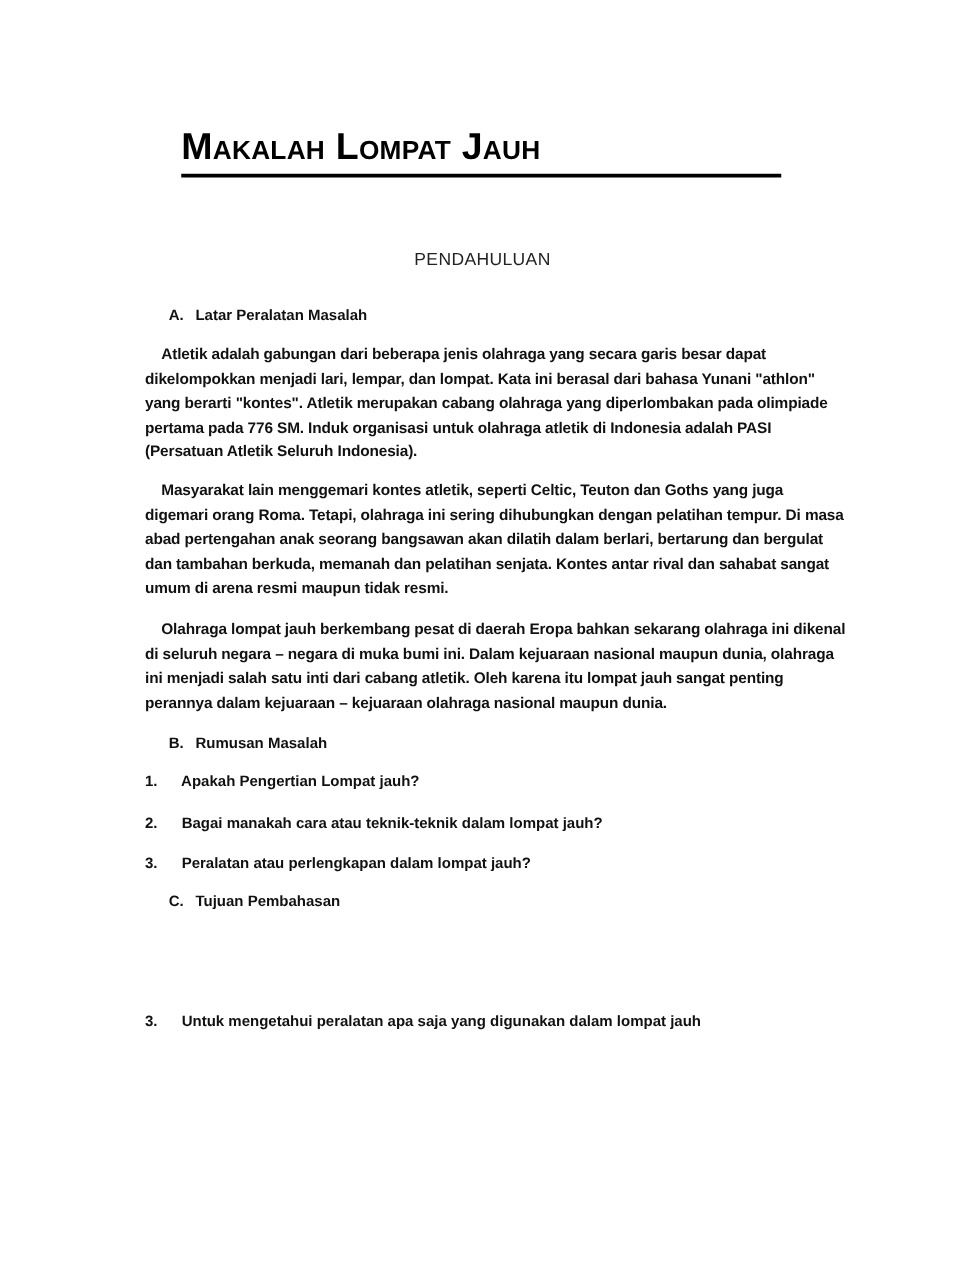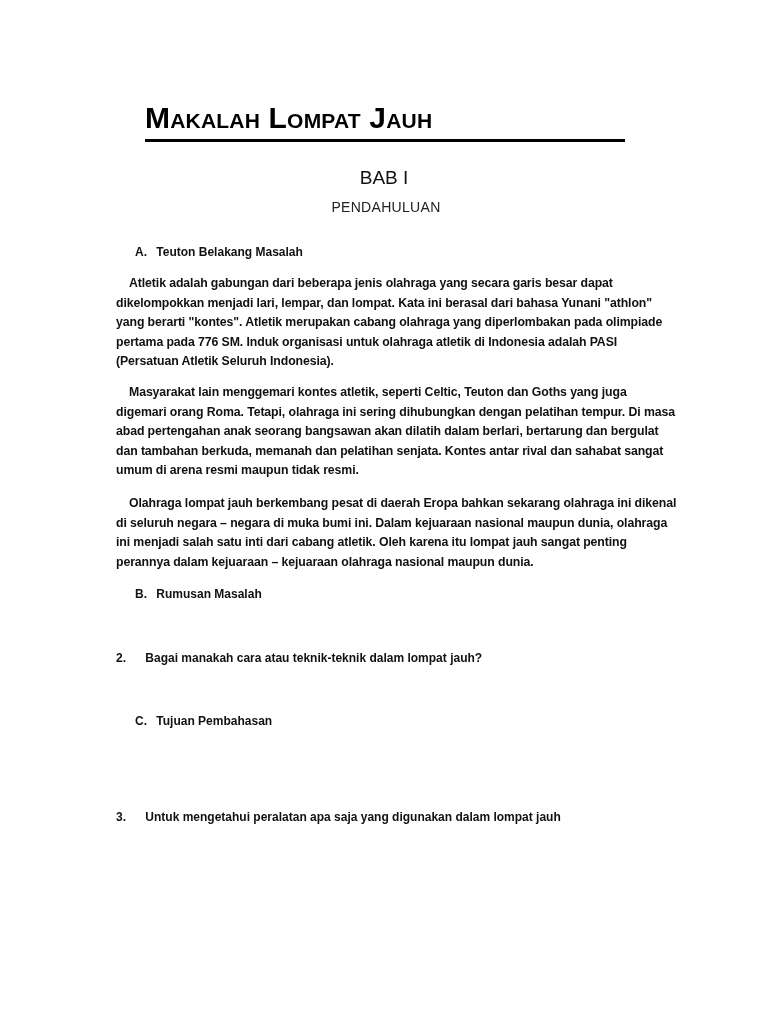--- a/index.html
+++ b/index.html
@@ -50,48 +50,55 @@
     .list-item .num { display: inline-block; width: 26px; }
   </style>
 </head>
 <body>
 
 <div class="page">
 
   <div class="title">Makalah Lompat Jauh</div>
   <div class="title-rule"></div>
 
-  <div class="bab">BAB I</div>
   <div class="pend">PENDAHULUAN</div>
 
   <div class="sub" style="left:135px; top:243px;">
     <span class="lbl">A.</span>
-    <span>Teuton Belakang Masalah</span>
+    <span>Latar Peralatan Masalah</span>
   </div>
 
   <div class="para" style="top:274px;">
     <span class="body">Atletik adalah gabungan dari beberapa jenis olahraga yang secara garis besar dapat dikelompokkan menjadi lari, lempar, dan lompat. Kata ini berasal dari bahasa Yunani "athlon" yang berarti "kontes". Atletik merupakan cabang olahraga yang diperlombakan pada olimpiade pertama pada 776 SM. Induk organisasi untuk olahraga atletik di Indonesia adalah PASI (Persatuan Atletik Seluruh Indonesia).</span>
   </div>
 
   <div class="para" style="top:383px;">
     <span class="body">Masyarakat lain menggemari kontes atletik, seperti Celtic, Teuton dan Goths yang juga digemari orang Roma. Tetapi, olahraga ini sering dihubungkan dengan pelatihan tempur. Di masa abad pertengahan anak seorang bangsawan akan dilatih dalam berlari, bertarung dan bergulat dan tambahan berkuda, memanah dan pelatihan senjata. Kontes antar rival dan sahabat sangat umum di arena resmi maupun tidak resmi.</span>
   </div>
 
   <div class="para" style="top:494px;">
     <span class="body">Olahraga lompat jauh berkembang pesat di daerah Eropa bahkan sekarang olahraga ini dikenal di seluruh negara – negara di muka bumi ini. Dalam kejuaraan nasional maupun dunia, olahraga ini menjadi salah satu inti dari cabang atletik. Oleh karena itu lompat jauh sangat penting perannya dalam kejuaraan – kejuaraan olahraga nasional maupun dunia.</span>
   </div>
 
   <div class="sub" style="left:135px; top:585px;">
     <span class="lbl">B.</span>
     <span>Rumusan Masalah</span>
   </div>
 
+  <div class="list-item" style="top:616px;">
+    <span class="num">1.</span>
+    <span>Apakah Pengertian Lompat jauh?</span>
+  </div>
   <div class="list-item" style="top:649px;">
     <span class="num">2.</span>
     <span>Bagai manakah cara atau teknik-teknik dalam lompat jauh?</span>
+  </div>
+  <div class="list-item" style="top:681px;">
+    <span class="num">3.</span>
+    <span>Peralatan atau perlengkapan dalam lompat jauh?</span>
   </div>
 
   <div class="sub" style="left:135px; top:712px;">
     <span class="lbl">C.</span>
     <span>Tujuan Pembahasan</span>
   </div>
 
   <div class="list-item" style="top:808px;">
     <span class="num">3.</span>
     <span>Untuk mengetahui peralatan apa saja yang digunakan dalam lompat jauh</span>

